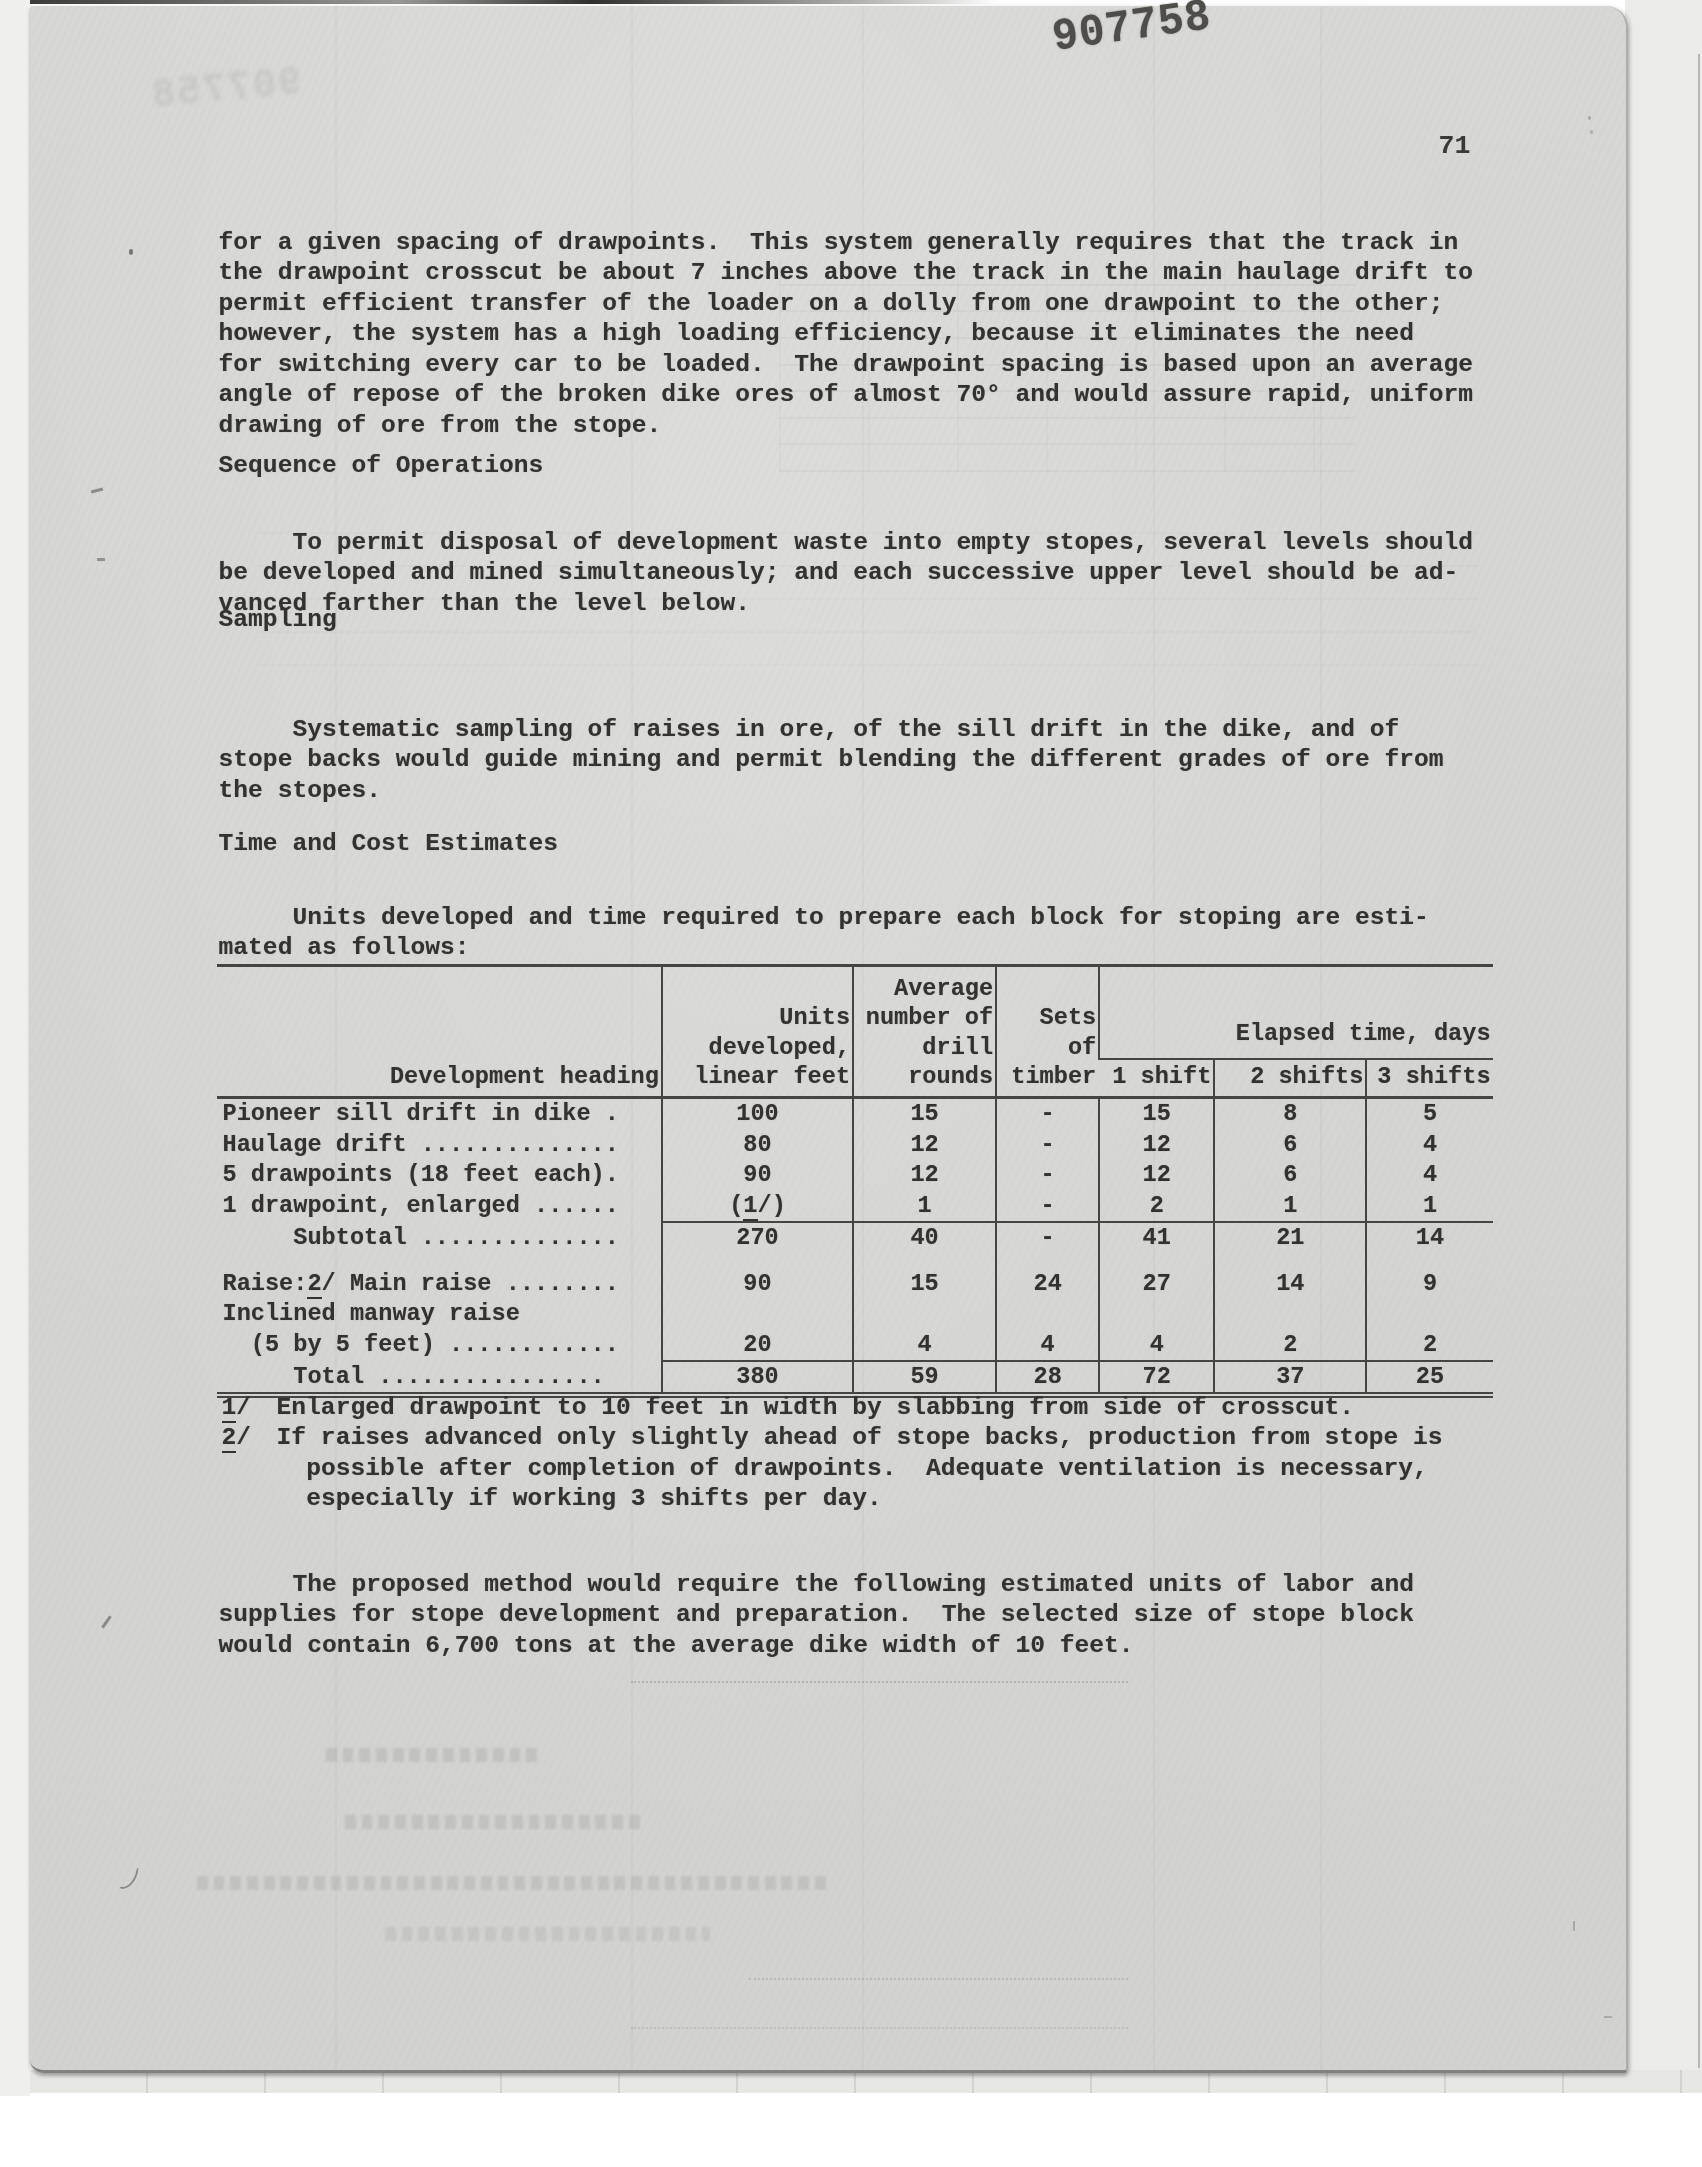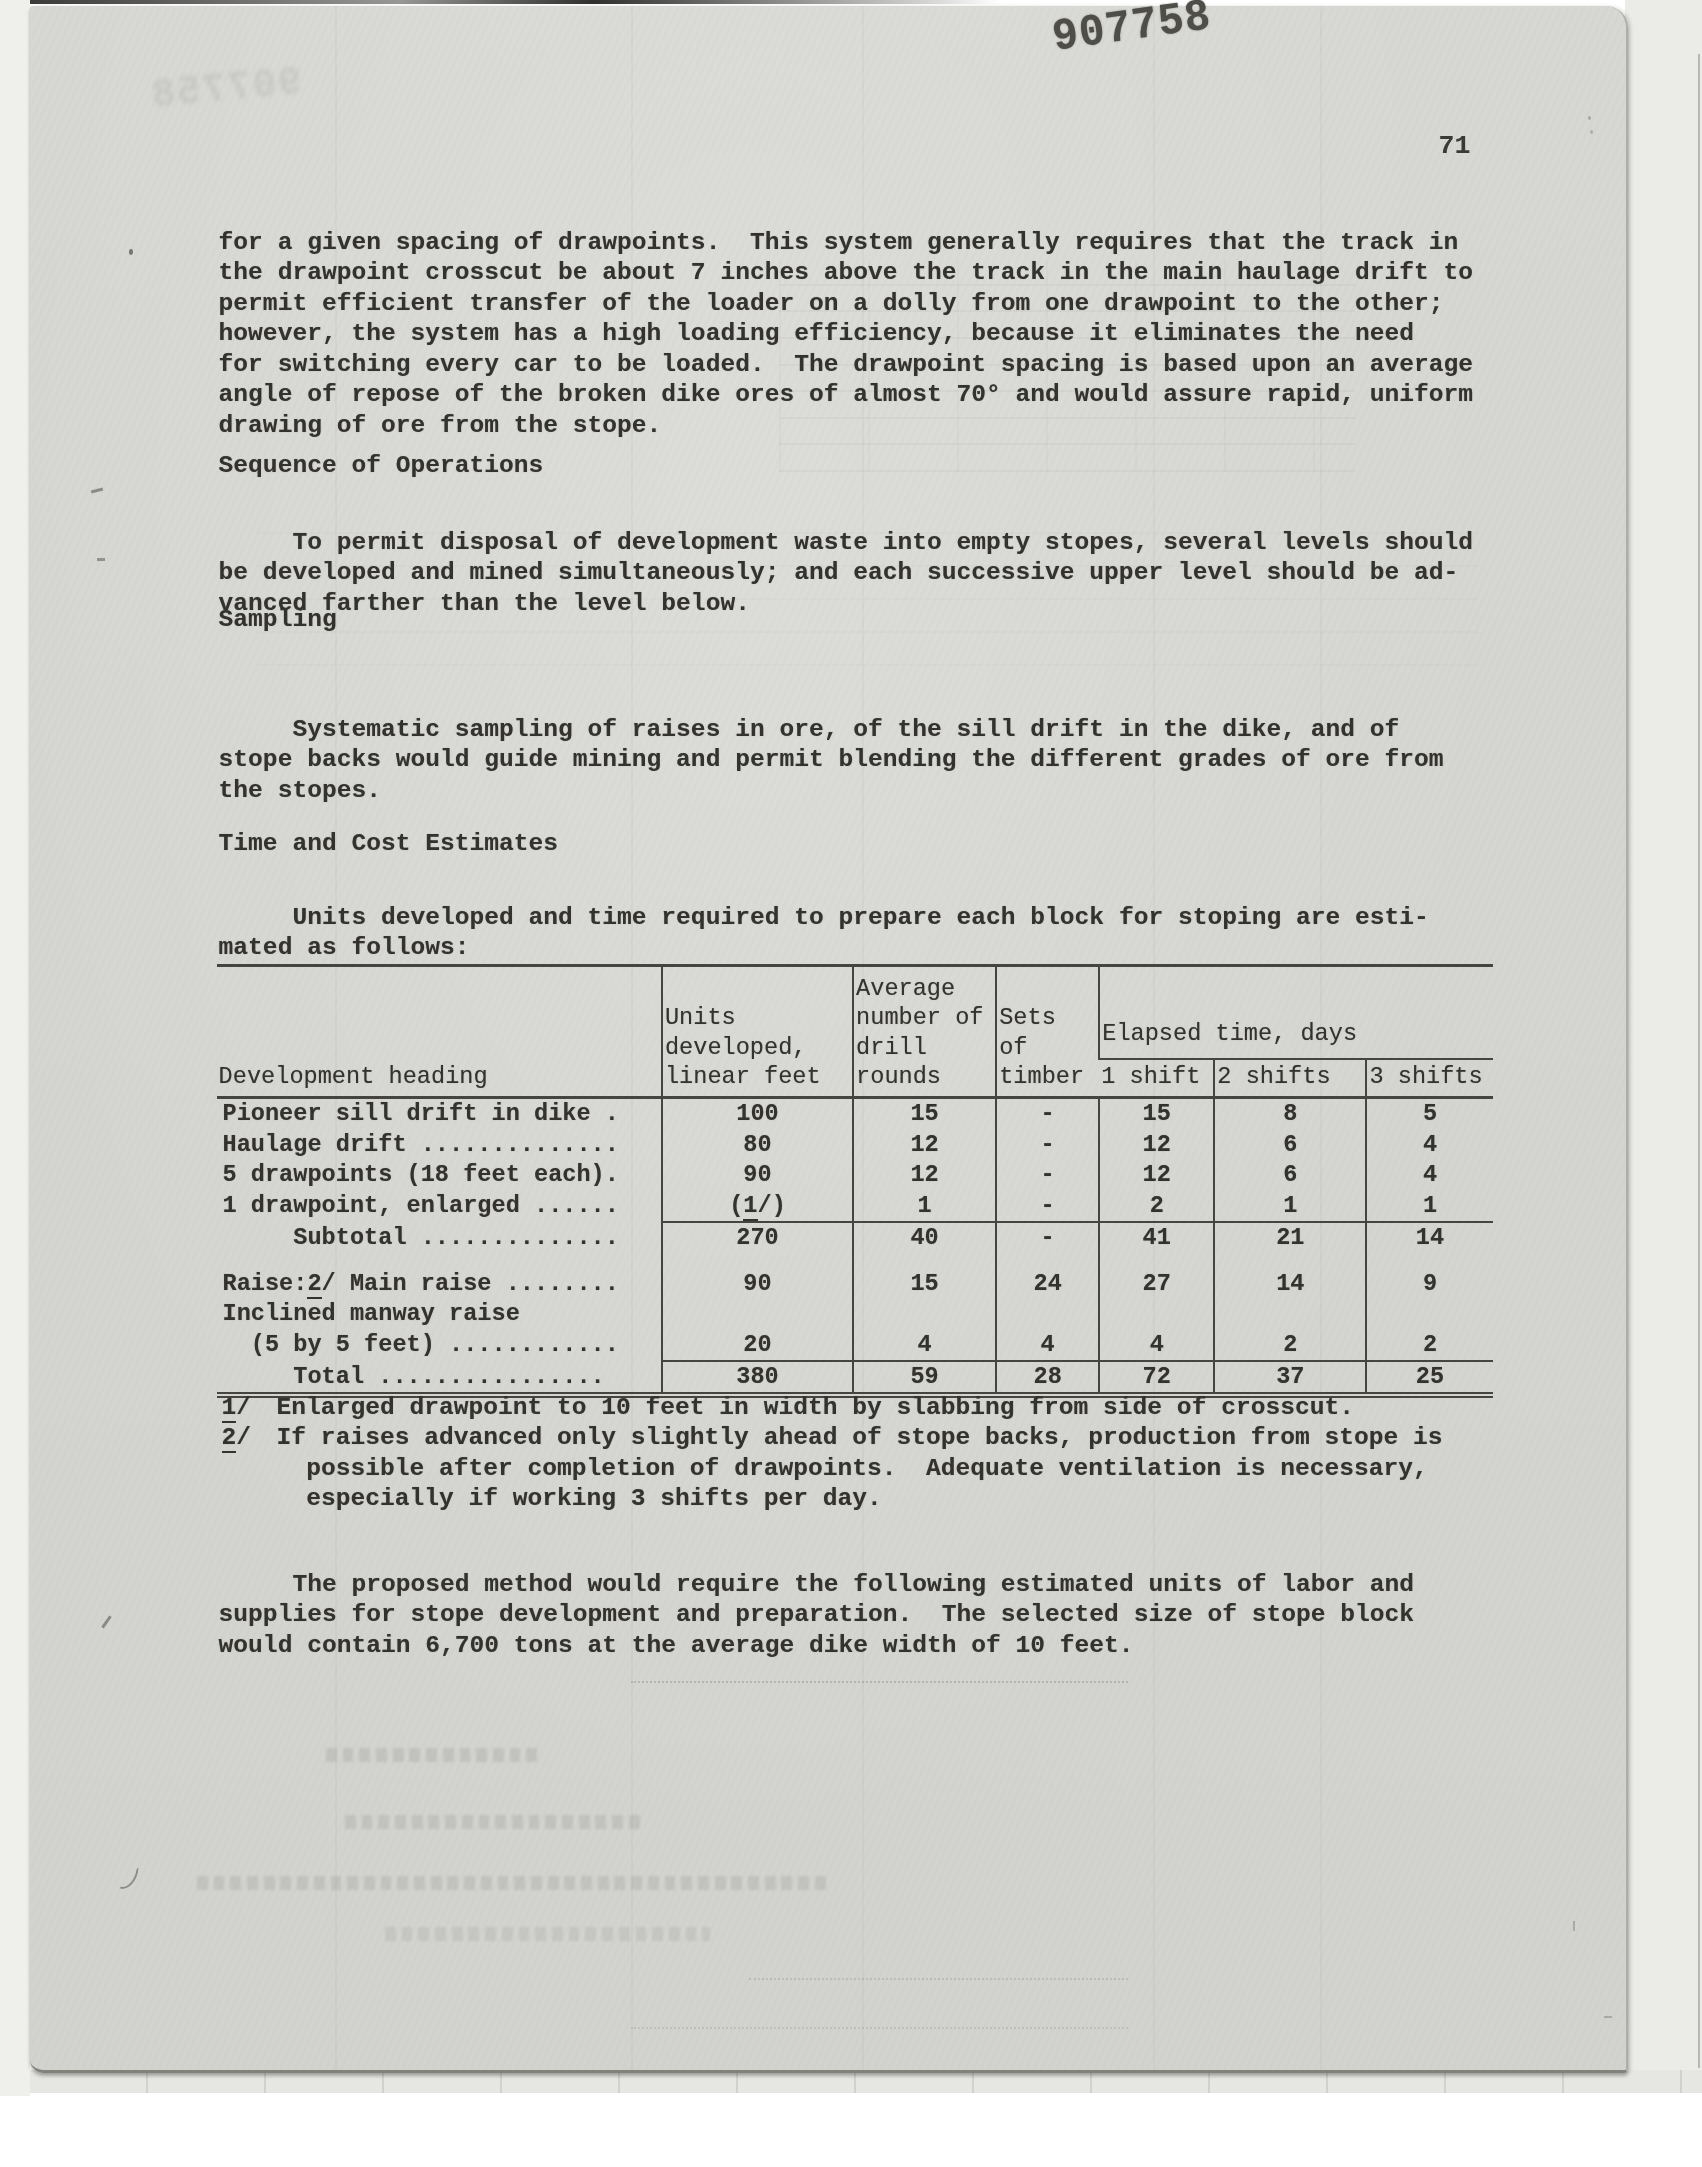--- a/index.html
+++ b/index.html
@@ -48,21 +48,21 @@
 
   
   .dev-table{position:absolute;left:187px;top:958px;width:1276px;
         border-collapse:collapse;table-layout:fixed;
         font:700 23.6px/29.6px "Liberation Mono","DejaVu Sans Mono",monospace;
         color:#33322d;text-shadow:0 0 1px rgba(45,44,38,.35);
         border-top:3px solid #45443e;border-bottom:6.9px double #45443e;}
   .dev-table col.c1{width:445px}.dev-table col.c2{width:191px}.dev-table col.c3{width:143px}
   .dev-table col.c4{width:103px}.dev-table col.c5{width:115px}.dev-table col.c6{width:152px}
   .dev-table col.c7{width:126px}
-  .dev-table th{font-weight:400;vertical-align:bottom;text-align:left;
+  .dev-table th{font-weight:700;vertical-align:bottom;text-align:right;
         white-space:pre-line;padding:2px 2px 3.9px;}
   .dev-table thead th{border-bottom:3px solid #45443e;}
   .dev-table th.spanner{border-bottom:2px solid #45443e;padding-bottom:10px;}
   .dev-table tr.hr1{height:94px}.dev-table tr.hr2{height:30.5px}
   .dev-table th:not(:first-child),.dev-table td:not(:first-child){border-left:2px solid #45443e;}
   .dev-table td{height:30.5px;padding:0 2px;text-align:center;overflow:hidden;}
   .dev-table td:first-child{text-align:left;white-space:pre;padding-left:5.9px;}
   .dev-table tr.gap td{height:14.8px;}
   .dev-table tr.rule-above td:not(:first-child){border-top:2px solid #45443e;text-align:center;}
   .u{border-bottom:2px solid currentColor;}

